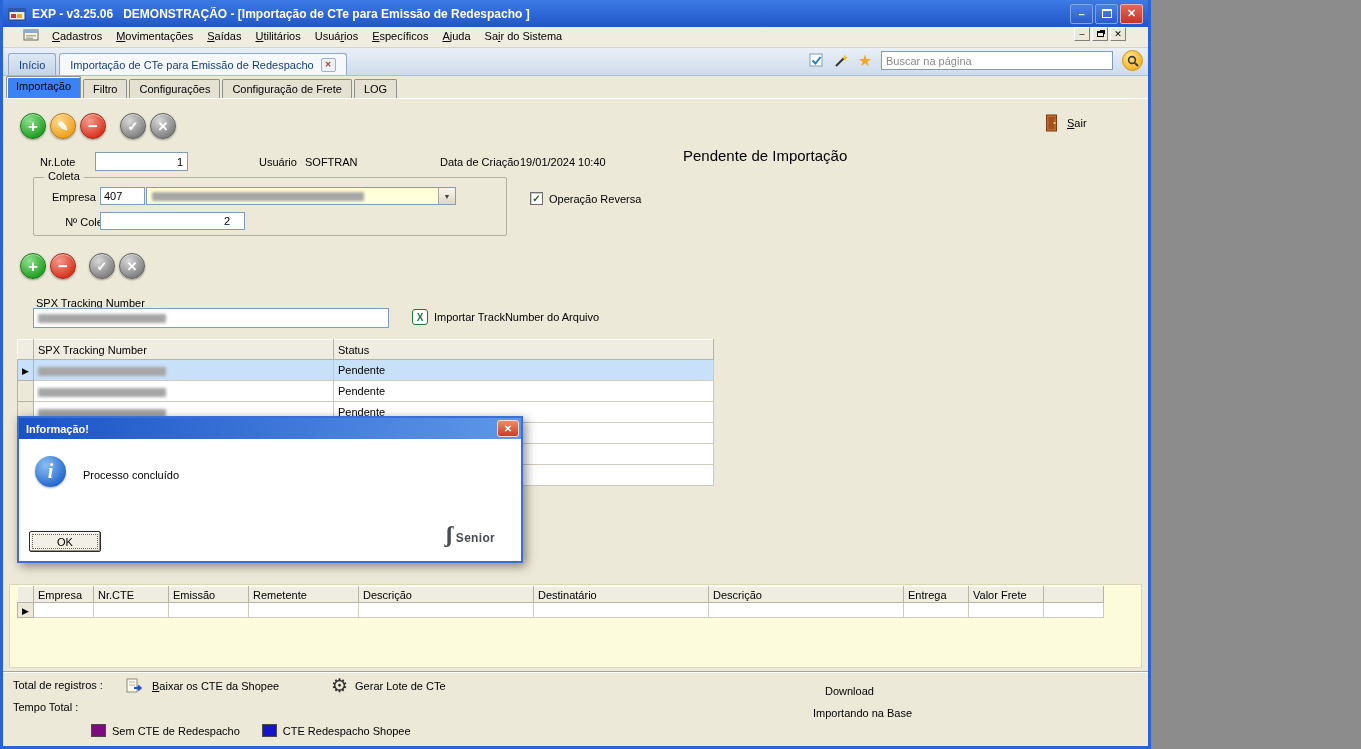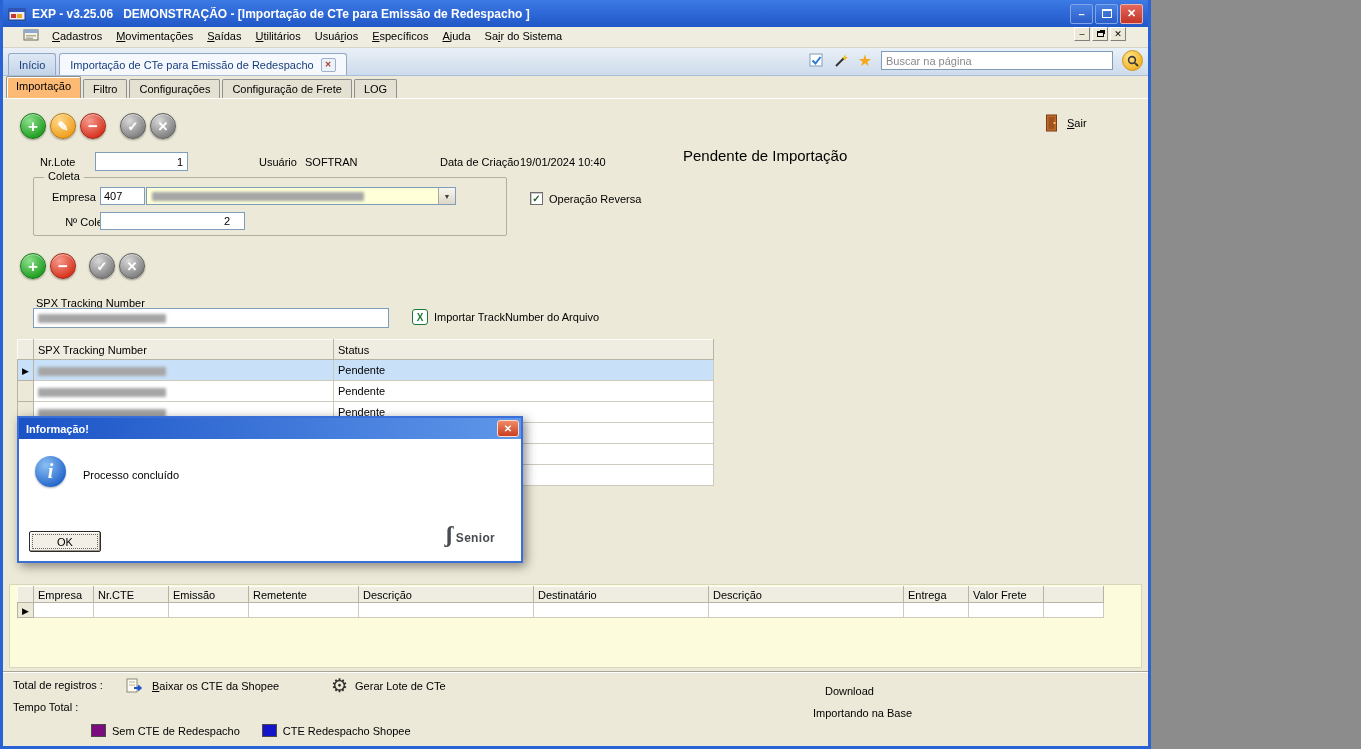--- a/index.html
+++ b/index.html
@@ -34,21 +34,21 @@
   .strip-right{margin-left:auto;display:flex;align-items:center;gap:9px;padding-bottom:4px}
   .strip-icon{display:flex;align-items:center;justify-content:center;cursor:pointer}
   .strip-icon.star{color:#F5A81C;font-size:16px;line-height:1}
   .search-input{width:232px;height:19px;border:1px solid #7F9DB9;padding:2px 4px;font:11px "Liberation Sans",sans-serif;background:#fff;color:#000}
   .search-input::placeholder{color:#8A8A8A}
   .search-btn{width:21px;height:21px;border-radius:50%;background:radial-gradient(circle at 35% 30%,#FFE38A,#F2B11E 80%);border:1px solid #CE9418;display:flex;align-items:center;justify-content:center;cursor:pointer}
 
   
   .subtabs{height:22px;flex:0 0 22px;background:#ECE9D8;display:flex;align-items:flex-end;padding:2px 3px 0}
   .stab{height:19px;padding:3px 9px 0;border:1px solid #8E8F8F;border-bottom:none;border-radius:2px 2px 0 0;background:#E4E1D2;margin-right:2px;cursor:pointer;white-space:nowrap}
-  .stab.active{height:22px;background:#fdba74;box-shadow:inset 1px 1px 0 #fff;position:relative;z-index:2}
+  .stab.active{height:22px;background:#3b82f6;box-shadow:inset 1px 1px 0 #fff;position:relative;z-index:2}
 
   
   .content{position:relative;flex:1 1 auto;background:#ECE9D8;border-top:1px solid #fff;overflow:hidden}
   .lbl{position:absolute;white-space:nowrap}
   .status-text{position:absolute;font-size:15px;white-space:nowrap}
   .tin{position:absolute;height:19px;border:1px solid #7F9DB9;background:#fff;font:11px "Liberation Sans",sans-serif;padding:0 4px}
   .redacted{display:inline-block;height:9px;background:#A6A6A6;filter:blur(1.5px);border-radius:1px;vertical-align:middle}
 
   .cbtn{position:absolute;width:26px;height:26px;border-radius:50%;display:flex;align-items:center;justify-content:center;color:#fff;font-weight:bold;box-shadow:0 1px 2px rgba(0,0,0,.35),inset 0 1px 1px rgba(255,255,255,.55);cursor:pointer}
   .cbtn span{line-height:1}

